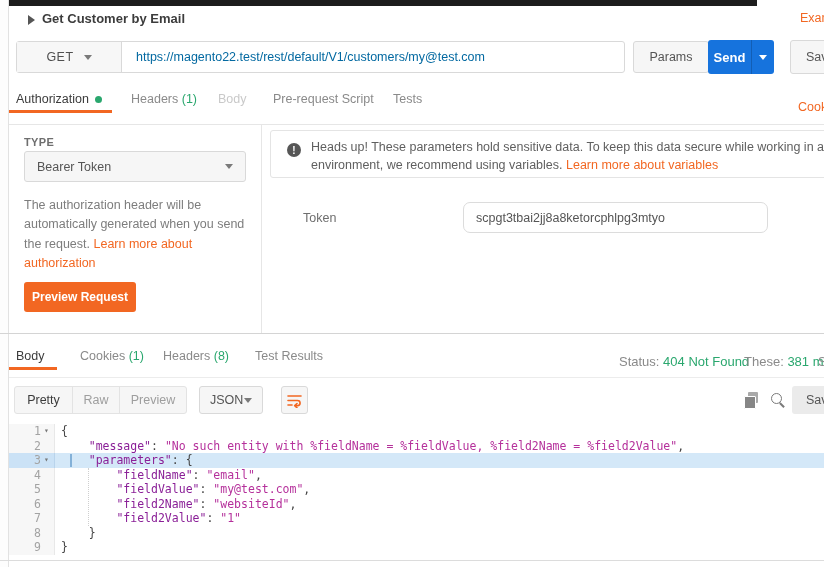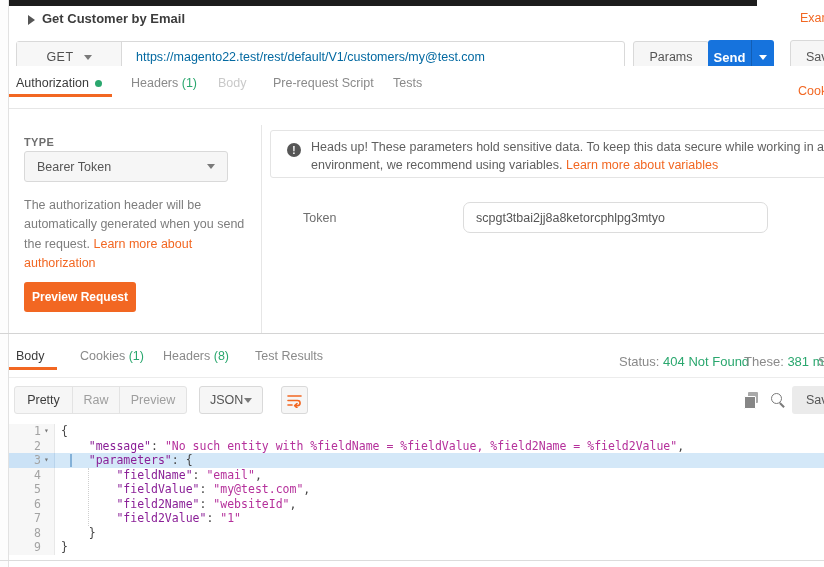--- a/index.html
+++ b/index.html
@@ -28,31 +28,31 @@
     align-items:center;justify-content:center;gap:10px;font-size:12.5px;color:#4f4f4f;letter-spacing:.5px;}
   .url-cell{flex:1;display:flex;align-items:center;padding-left:14px;font-size:12.5px;color:#0369a1;overflow:hidden;}
   .params-btn{left:633px;top:41px;width:76px;height:32px;}
   .send-btn{left:708px;top:40px;width:66px;height:34px;background:#1673dd;border-radius:3px;
     display:flex;align-items:stretch;color:#fff;}
   .send-label{flex:1;display:flex;align-items:center;justify-content:center;font-size:13px;font-weight:bold;}
   .send-caret{width:22px;border-left:1px solid rgba(0,0,0,.18);display:flex;align-items:center;justify-content:center;}
   .send-caret i{width:0;height:0;border-left:4px solid transparent;border-right:4px solid transparent;border-top:5px solid #fff;}
   .save-top-btn{left:790px;top:40px;width:80px;height:34px;justify-content:flex-start;padding-left:15px;}
   
-  .req-tabs{left:9px;top:66px;width:815px;height:43px;border-bottom:1px solid #e6e6e6;box-sizing:border-box;background:#fff;text-align:center;}
+  .req-tabs{left:9px;top:82px;width:815px;height:43px;border-bottom:1px solid #e6e6e6;box-sizing:border-box;background:#fff;text-align:center;}
   .tab{position:absolute;top:10px;font-size:12.5px;color:#8a8a8a;}
   .tab.active{color:#3b3b3b;}
   .tab.disabled{color:#c9c9c9;}
   .auth-underline{left:0;top:28px;width:103px;height:3px;background:#F26722;}
   .green-dot{display:inline-block;width:7px;height:7px;border-radius:50%;background:#2aa76e;margin-left:6px;}
   .cookies-link{position:absolute;left:789px;top:18px;font-size:12.5px;}
   
   .panel-divider{left:261px;top:125px;width:1px;height:208px;background:#e6e6e6;}
   .type-label{left:24px;top:136px;font-size:11px;font-weight:bold;color:#6e6e6e;letter-spacing:.4px;}
-  .bearer-select{left:24px;top:151px;width:204px;height:31px;justify-content:space-between;padding:12px 12px;}
+  .bearer-select{left:24px;top:151px;width:222px;height:31px;justify-content:space-between;padding:12px 12px;}
   .auth-desc{left:24px;top:196px;width:234px;font-size:12.5px;line-height:1.55;color:#7d7d7d;}
   .preview-btn{left:24px;top:282px;width:112px;height:30px;background:#F26722;border-radius:3px;
     color:#fff;font-size:12px;font-weight:bold;display:flex;align-items:center;justify-content:center;}
   .headsup-box{left:270px;top:130px;width:650px;height:48px;border:1px solid #e4e4e4;border-radius:3px;box-sizing:border-box;}
   .warn-icon{position:absolute;left:16px;top:12px;width:14px;height:14px;border-radius:50%;background:#565656;
     color:#fff;font-size:10px;font-weight:bold;display:flex;align-items:center;justify-content:center;}
   .headsup-text{position:absolute;left:40px;top:7px;font-size:12.5px;color:#5f5f5f;line-height:18px;white-space:nowrap;}
   .token-label{left:303px;top:211px;font-size:12.5px;color:#6e6e6e;text-align:center;}
   .token-input{left:463px;top:202px;width:305px;height:31px;border:1px solid #dcdcdc;border-radius:7px;
     box-sizing:border-box;display:flex;align-items:center;padding-left:12px;font-size:12.5px;color:#555;background:#fff;}

